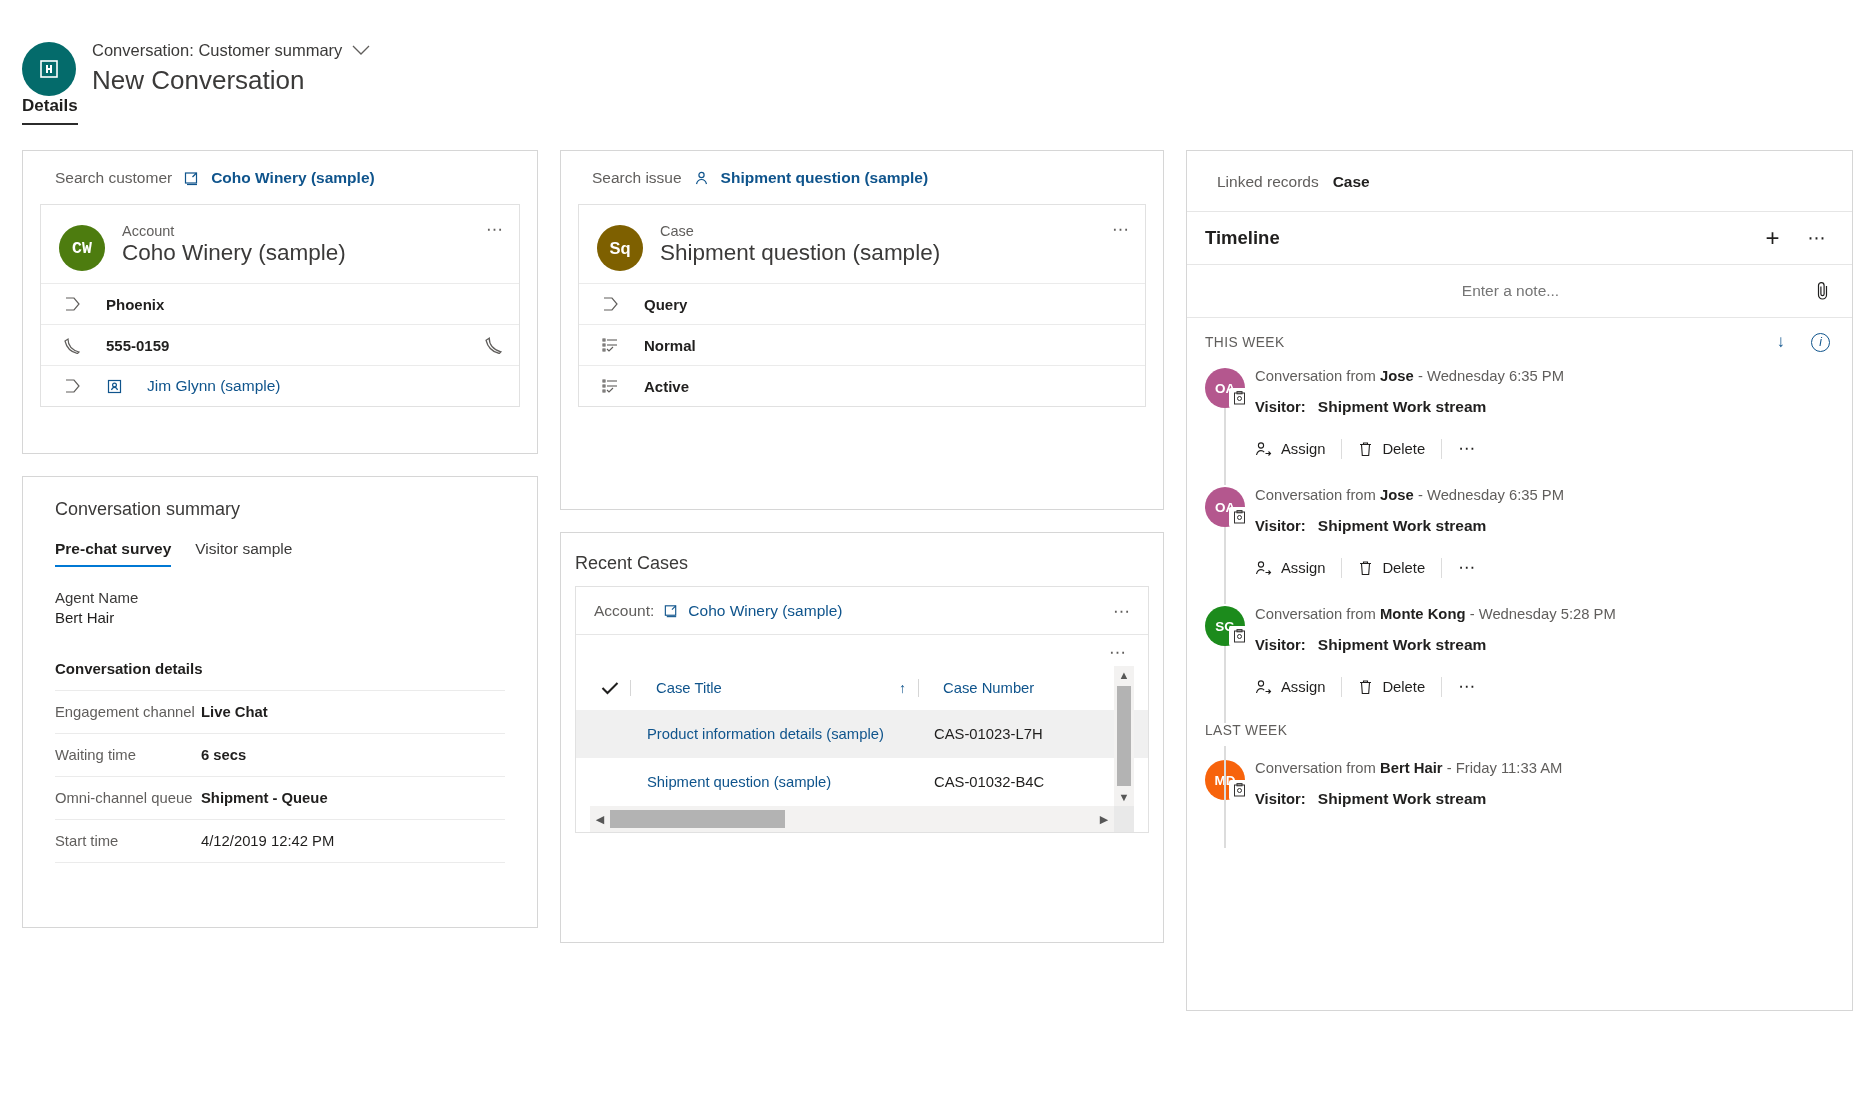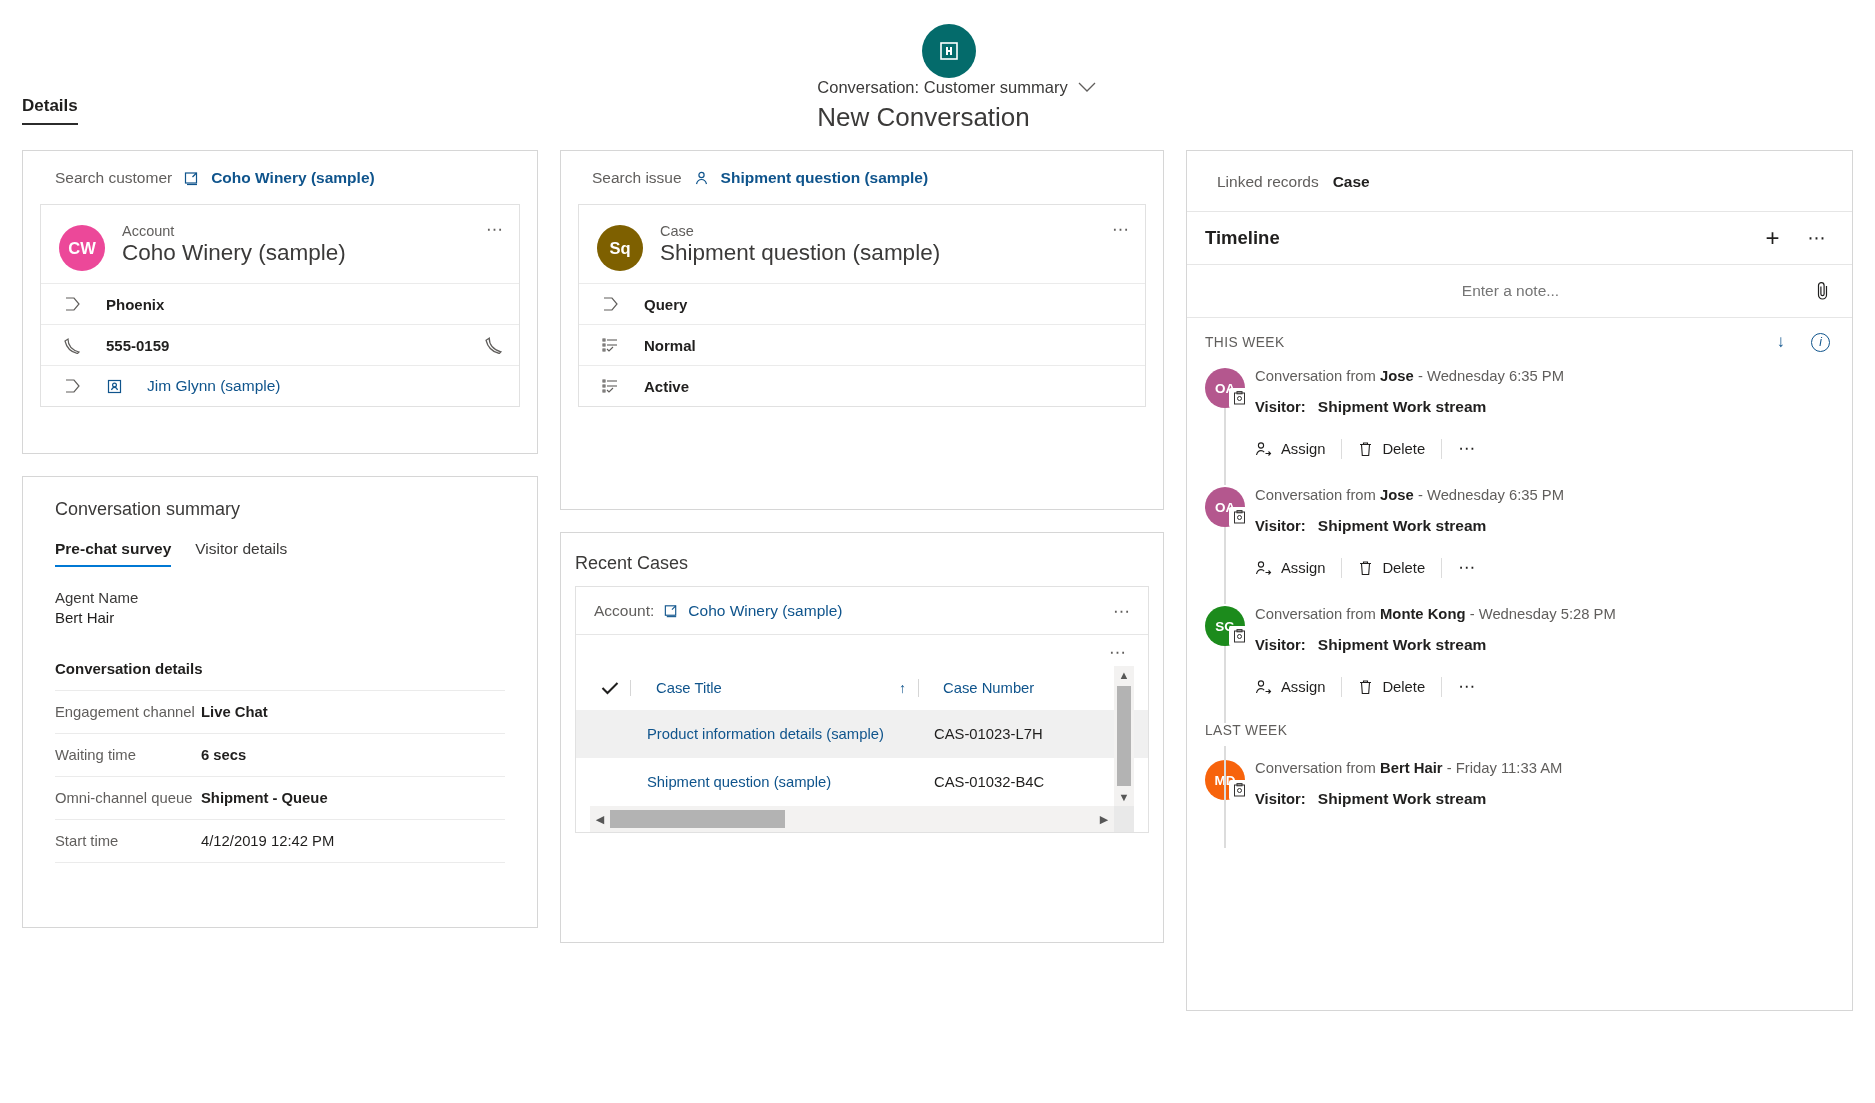--- a/index.html
+++ b/index.html
@@ -5,21 +5,21 @@
   * { box-sizing: border-box; }
   html, body { margin:0; padding:0; }
   body {
     width:1875px; height:1103px;
     background:#ffffff;
     font-family:"Liberation Sans", sans-serif;
     color:#323130;
     overflow:hidden;
   }
   
-  .app-header { display:flex; align-items:center; padding:22px 0 0 22px; height:96px;flex-direction:column; }
+  .app-header { display:flex; align-items:flex-end; padding:22px 0 0 22px; height:96px; }
   .app-logo {
     width:54px; height:54px; border-radius:50%;
     background:#046b6b; color:#fff;
     display:flex; align-items:center; justify-content:center;
     flex:0 0 54px; margin-top:2px;
   }
   .header-text { margin-left:16px; }
   .header-sub { font-size:16.5px; color:#3b3a39; display:flex; align-items:center; gap:10px; }
   .chev { color:#605e5c; font-size:15px; }
   .header-title { font-size:26px; color:#3b3a39; margin-top:5px; font-weight:400; }
@@ -185,21 +185,21 @@
             <rect x="2.5" y="3" width="11" height="10"></rect>
               <path d="M13.5 3l-4 4"></path>
               <path d="M4 14.5h10"></path>
           </svg>
         </span>
         <span class="link">Coho Winery (sample)</span>
       </div>
 
       <div class="card">
         <div class="card-head">
-          <div class="avatar-lg" style="background:#ec4899;">
+          <div class="avatar-lg" style="background:#4d7c0f;font-family:Liberation Mono, monospace;">
             <span>CW</span>
           </div>
           <div class="card-titles">
             <div class="card-kind">Account</div>
             <div class="card-name">Coho Winery (sample)</div>
           </div>
           <div class="ellipsis">⋯</div>
         </div>
 
         <div class="field-row">
@@ -240,21 +240,21 @@
           </span>
           <span class="link link-normal">Jim Glynn (sample)</span>
         </div>
       </div>
     </div>
 
     <div class="panel" style="margin-top:22px; height:452px;">
       <div class="block-title">Conversation summary</div>
       <div class="sub-tabs">
         <span class="sub-tab active">Pre-chat survey</span>
-        <span class="sub-tab">Visitor details</span>
+        <span class="sub-tab">Visitor sample</span>
       </div>
       <div class="kv-stack">
         <div class="kv-label">Agent Name</div>
         <div class="kv-value">Bert Hair</div>
       </div>
       <div class="section-label">Conversation details</div>
       <div class="detail-table">
         <div class="detail-row">
           <span class="detail-key">Engagement channel</span>
           <span class="detail-val">Live Chat</span>

